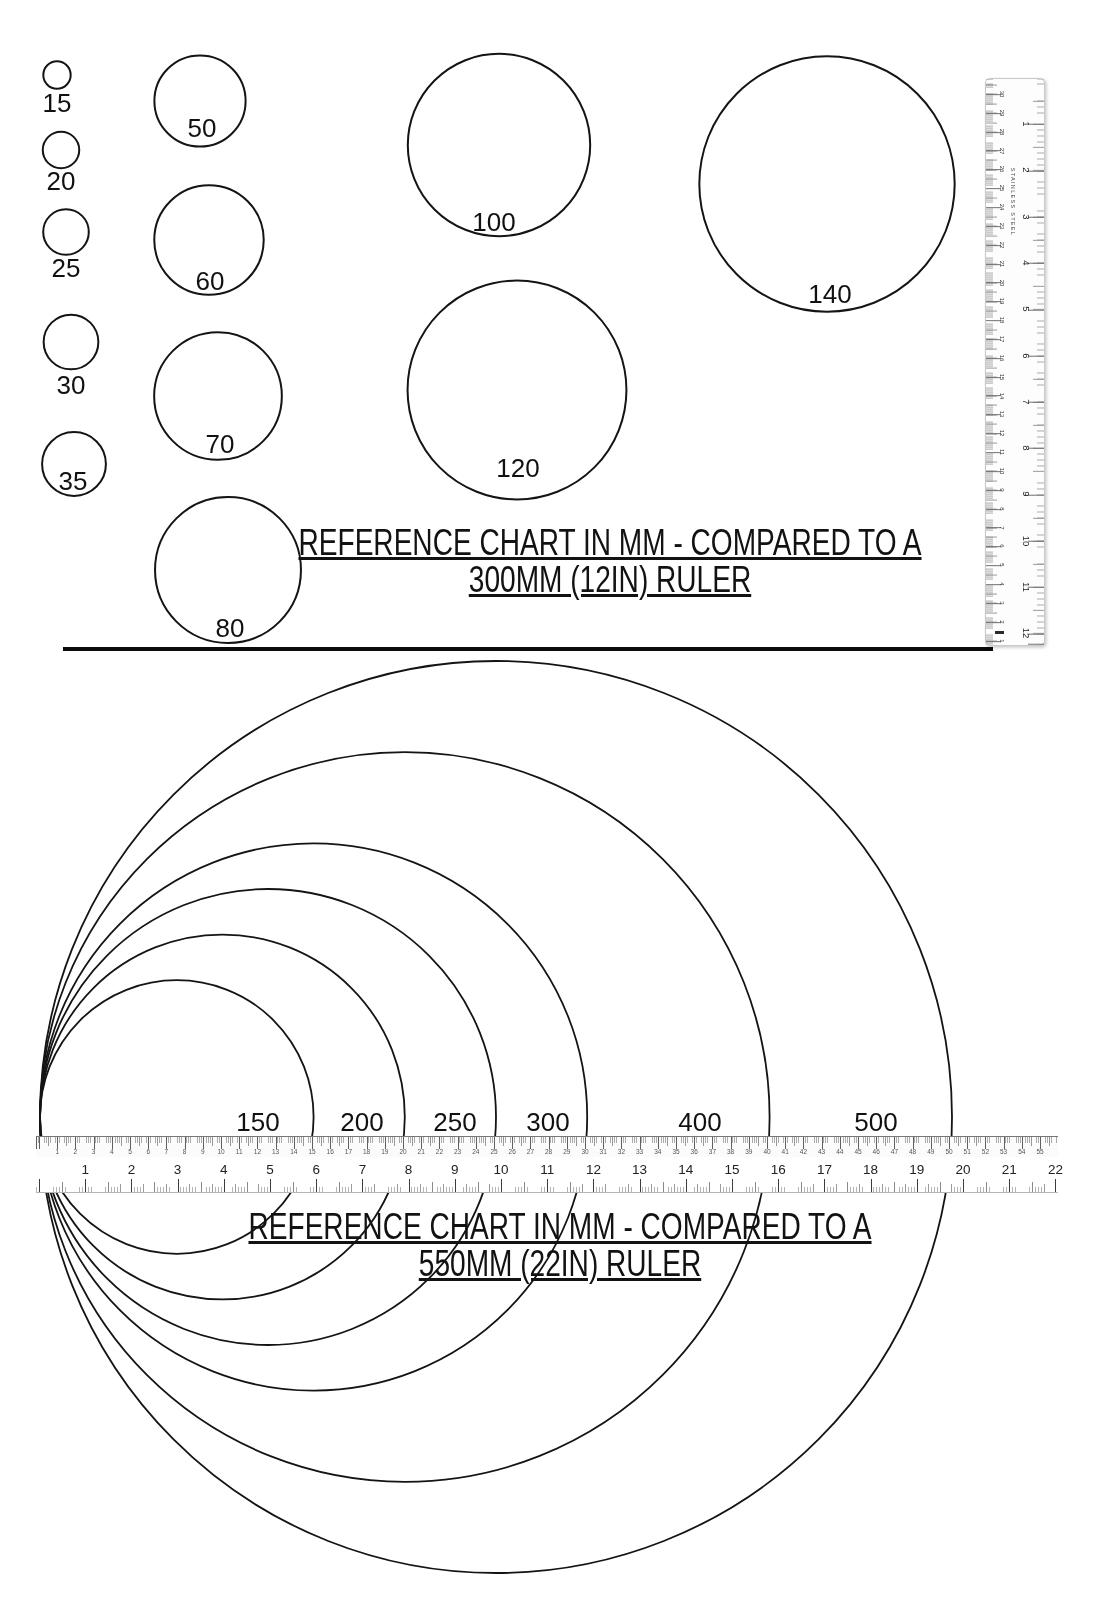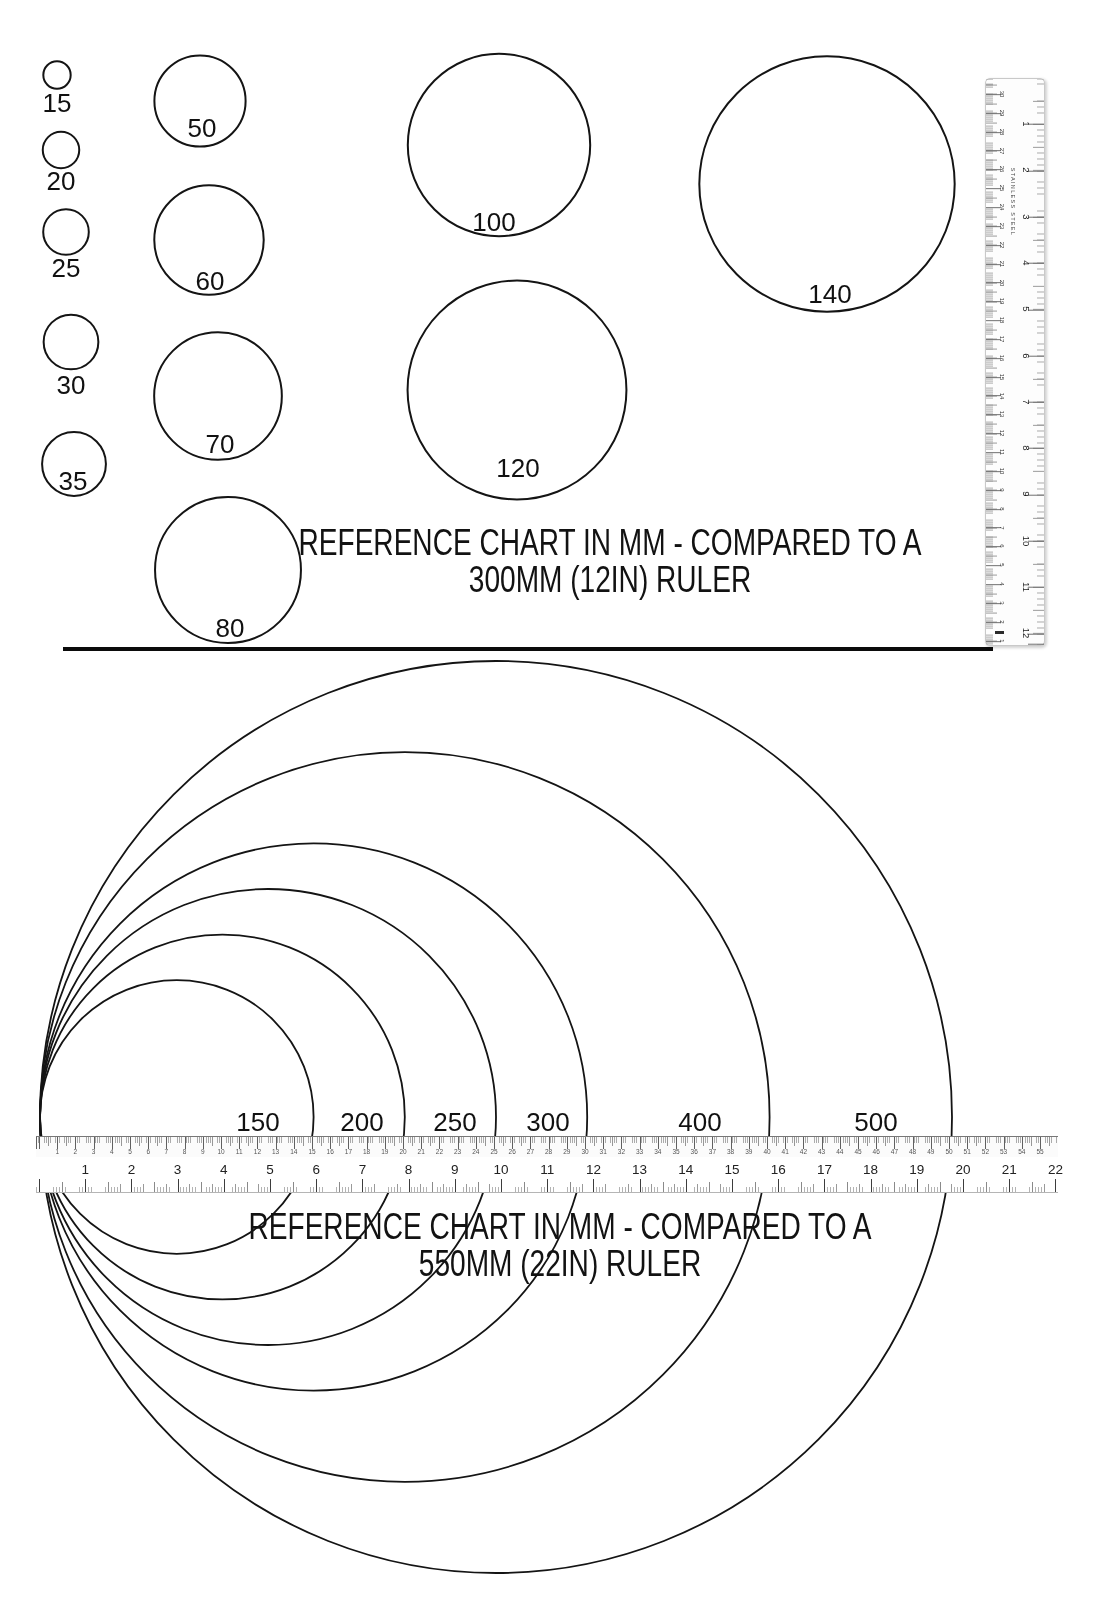--- a/index.html
+++ b/index.html
@@ -1,21 +1,21 @@
 <!DOCTYPE html>
 <html><head>
 <meta charset="utf-8">
 <style>
   html,body{margin:0;padding:0;background:#fff;}
   #page{position:relative;width:1100px;height:1600px;background:#fff;overflow:hidden;
         font-family:"Liberation Sans",sans-serif;color:#111;}
   #circles-svg{position:absolute;left:0;top:0;z-index:1;}
   #circles-svg text{font-family:"Liberation Sans",sans-serif;fill:#111;}
 
-  .title{position:absolute;z-index:3;text-align:center;font-size:36px;line-height:37px;color:#121212;}
+  .title{position:absolute;z-index:3;text-align:center;font-size:36px;line-height:37px;color:#121212;text-decoration:underline;}
   .title .tline{display:block;transform:scaleX(0.78);white-space:nowrap;}
 
   #divider{position:absolute;left:63px;top:647px;width:930px;height:4px;background:#0b0b0b;z-index:2;}
 
   
   #vruler{position:absolute;left:985px;top:78px;width:58px;height:566px;z-index:2;
           background:#fdfdfd;border:1px solid #c9c9c9;border-radius:5px;
           box-shadow:1.5px 1.5px 3px rgba(0,0,0,.18);}
   .vstrip{position:absolute;top:0;bottom:0;}
   .v-mm  {left:0;width:7px; background:repeating-linear-gradient(to bottom,#ababab 0 .7px,transparent .7px 1.885px);background-position-y:5.6px;}

